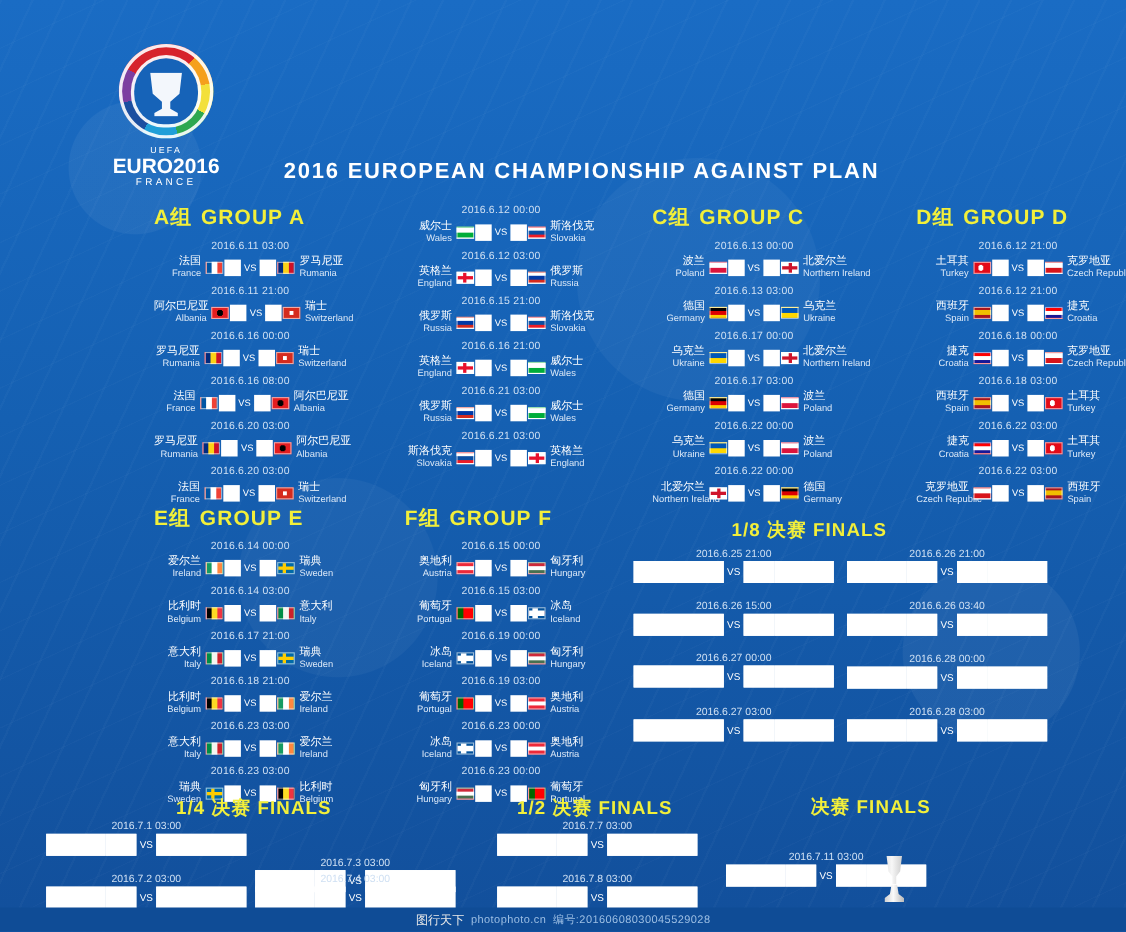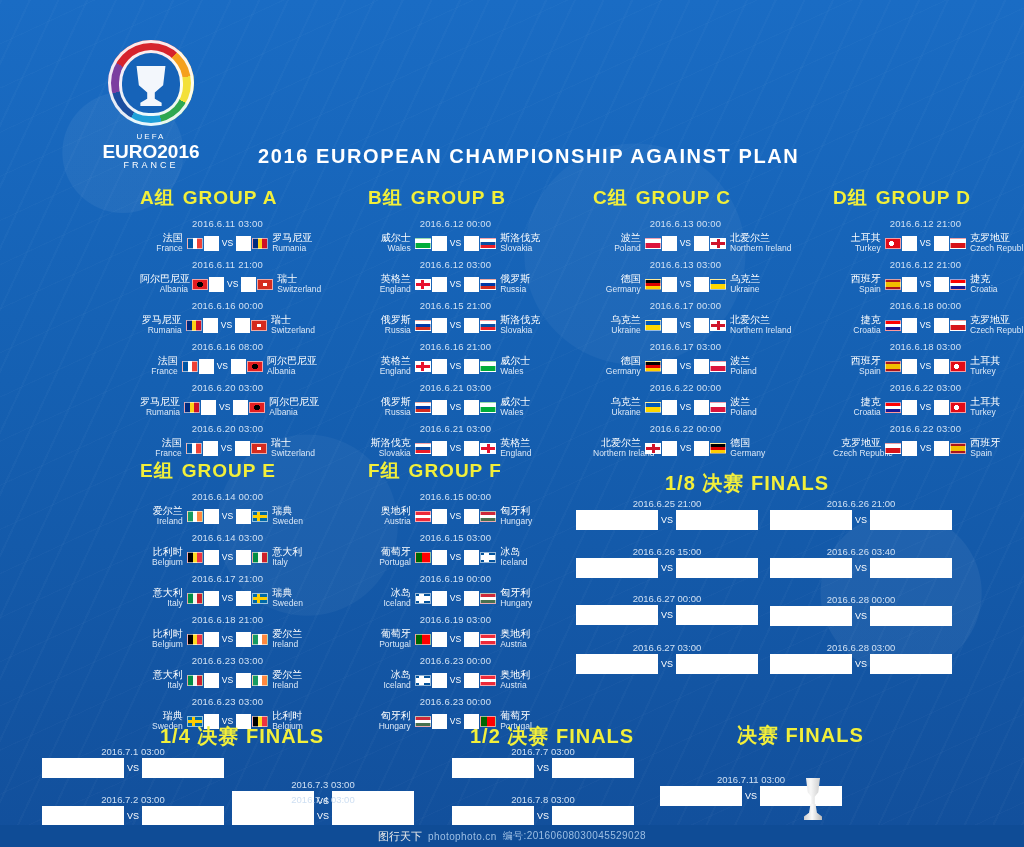--- a/index.html
+++ b/index.html
@@ -85,21 +85,21 @@
   .team { width:52px; line-height:11px; }
   .team .cn { font-size:10px; color:#fff; white-space:nowrap; }
   .team .en { font-size:8.5px; color:#dbe8f7; white-space:nowrap; }
   .team.left { text-align:right; padding-right:4px; }
   .team.right { text-align:left; padding-left:4px; }
   .flag { width:16px; height:11px; border:1px solid rgba(255,255,255,.6); flex:0 0 auto; }
   .score-box { width:15px; height:15px; background:#fff; margin:0 1px; flex:0 0 auto; }
   .vs { font-size:8.5px; color:#fff; margin:0 2px; flex:0 0 auto; }
 
   
-  .ko-title { position:absolute; font-size:20px; font-weight:bold; color:#f2ef3a; letter-spacing:1px; white-space:nowrap;}
+  .ko-title { position:absolute; font-size:17px; font-weight:bold; color:#f2ef3a; letter-spacing:1px; white-space:nowrap;}
   .ko-match { position:absolute; }
   .ko-date { text-align:center; font-size:9.5px; color:#cfe0f3; line-height:13px; }
   .ko-row { display:flex; align-items:center; justify-content:center; }
   .ko-blank { height:20px; background:#fff; border:1px solid #fff; }
   .ko-blank.w1 { width:54px; }
   .ko-blank.w2 { width:28px; }
   .ko-vs { font-size:9px; color:#fff; margin:0 3px; }
 
   
   .trophy { position:absolute; left:800px; top:778px; width:26px; height:44px; }
@@ -247,21 +247,20 @@
             <span class="score-box"></span>
             <span class="flag" style="background: radial-gradient(circle, rgb(255, 255, 255) 0px, rgb(255, 255, 255) 2px, transparent 2px), rgb(213, 43, 30);"></span>
             <div class="team right">
               <div class="cn">瑞士</div>
               <div class="en">Switzerland</div>
             </div>
           </div>
         </div>
       </div>
       <div class="group" style="left: 320px; top: 185px; width: 175px;">
-        <div class="group-head"><span class="cn">B组</span><span class="en">GROUP B</span></div>
         <div class="match">
           <div class="mdate">2016.6.12 00:00</div>
           <div class="mrow">
             <div class="team left">
               <div class="cn">威尔士</div>
               <div class="en">Wales</div>
             </div>
             <span class="flag" style="background: linear-gradient(rgb(255, 255, 255) 50%, rgb(0, 173, 58) 50%);"></span>
             <span class="score-box"></span>
             <span class="vs">VS</span>

